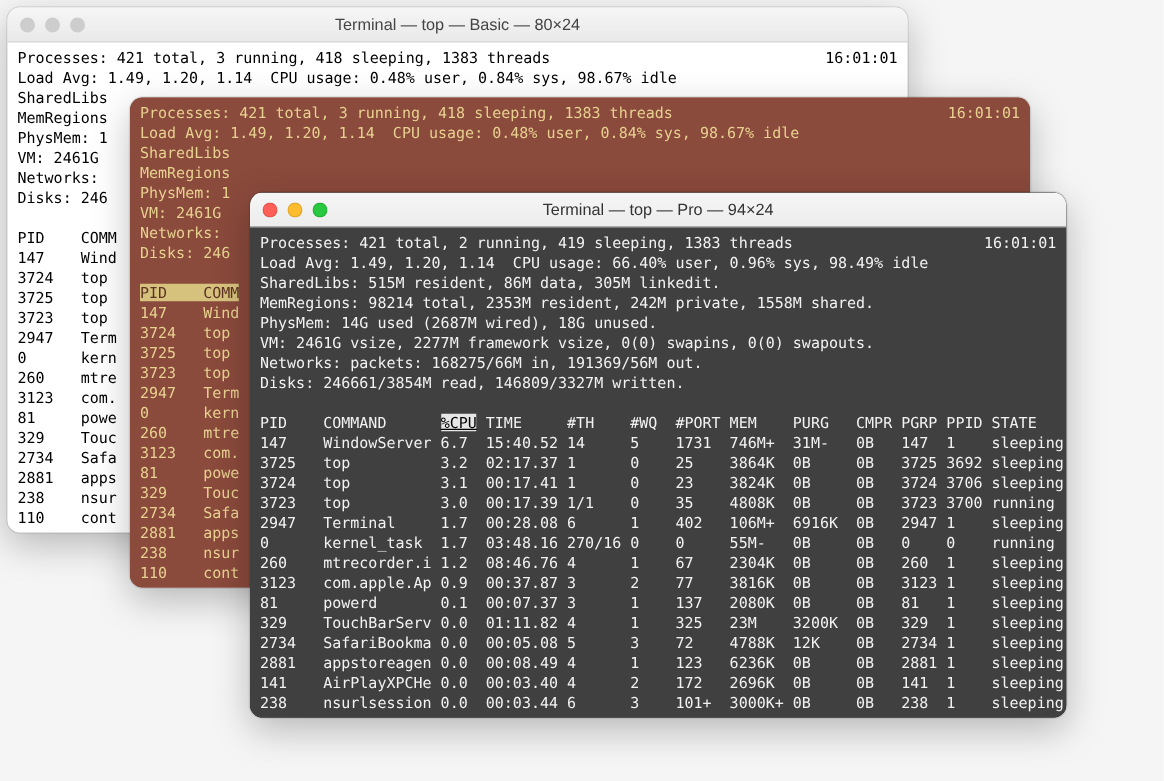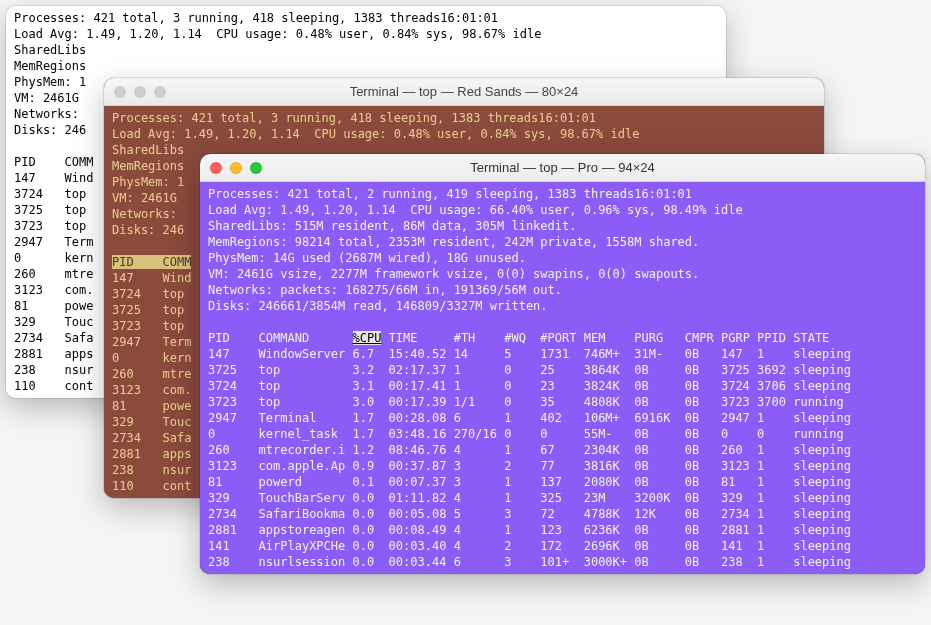--- a/index.html
+++ b/index.html
@@ -59,35 +59,43 @@
 
   
   .win2 { left: 104px; top: 78px; width: 720px; background: #8a4a3c; }
   .win2 .titlebar { background: linear-gradient(#f6f6f6,#e9e9e9); border-bottom: 1px solid #d1d1d1; }
   .win2 .title { color: #444; }
   .win2 .dot { background: #cdcdcd; }
   .win2 .content { color: #e8d190; background: #8a4a3c; }
   .win2 .hl { background: #d7c27d; color: #5d3224; }
 
   
-  .win3 { left: 200px; top: 154px; width: 725px; background: #000; }
+  .win3 { left: 200px; top: 154px; width: 653px; background: #000; }
   .win3 .titlebar { background: linear-gradient(#f6f6f6,#ececec); border-bottom: 1px solid #d1d1d1; }
   .win3 .title { color: #333; }
-  .win3 .content { color: #f2f2f2; background: #8b5cf6; }
+  .win3 .content { color: #f2f2f2; background: #404040; }
   .win3 .hl { background: #e6e6e6; color: #000; text-decoration: underline; }
   .dot.red { background: #ff5f57; border: 0.5px solid rgba(0,0,0,0.1); }
   .dot.yellow { background: #febc2e; border: 0.5px solid rgba(0,0,0,0.1); }
   .dot.green { background: #28c840; border: 0.5px solid rgba(0,0,0,0.1); }
 
-  .toprow { display: flex; }
+  .toprow { display: flex; justify-content: space-between; }
 </style>
 </head>
 <body>
 
 <div class="window win1">
+  <div class="titlebar">
+    <div class="traffic">
+      <div class="dot"></div>
+      <div class="dot"></div>
+      <div class="dot"></div>
+    </div>
+    <div class="title">Terminal — top — Basic — 80×24</div>
+  </div>
   <div class="content"><div class="toprow"><span>Processes: 421 total, 3 running, 418 sleeping, 1383 threads</span><span>16:01:01</span></div><span>Load Avg: 1.49, 1.20, 1.14  CPU usage: 0.48% user, 0.84% sys, 98.67% idle</span>
 <span>SharedLibs</span>
 <span>MemRegions</span>
 <span>PhysMem: 1</span>
 <span>VM: 2461G</span>
 <span>Networks:</span>
 <span>Disks: 246</span>
 
 <span>PID    COMM</span>
 <span>147    Wind</span>
@@ -100,28 +108,20 @@
 <span>3123   com.</span>
 <span>81     powe</span>
 <span>329    Touc</span>
 <span>2734   Safa</span>
 <span>2881   apps</span>
 <span>238    nsur</span>
 <span>110    cont</span></div>
 </div>
 
 <div class="window win2">
-  <div class="titlebar">
-    <div class="traffic">
-      <div class="dot"></div>
-      <div class="dot"></div>
-      <div class="dot"></div>
-    </div>
-    <div class="title">Terminal — top — Red Sands — 80×24</div>
-  </div>
   <div class="content"><div class="toprow"><span>Processes: 421 total, 3 running, 418 sleeping, 1383 threads</span><span>16:01:01</span></div><span>Load Avg: 1.49, 1.20, 1.14  CPU usage: 0.48% user, 0.84% sys, 98.67% idle</span>
 <span>SharedLibs</span>
 <span>MemRegions</span>
 <span>PhysMem: 1</span>
 <span>VM: 2461G</span>
 <span>Networks:</span>
 <span>Disks: 246</span>
 
 <span class="hl">PID    COMM</span>
 <span>147    Wind</span>

